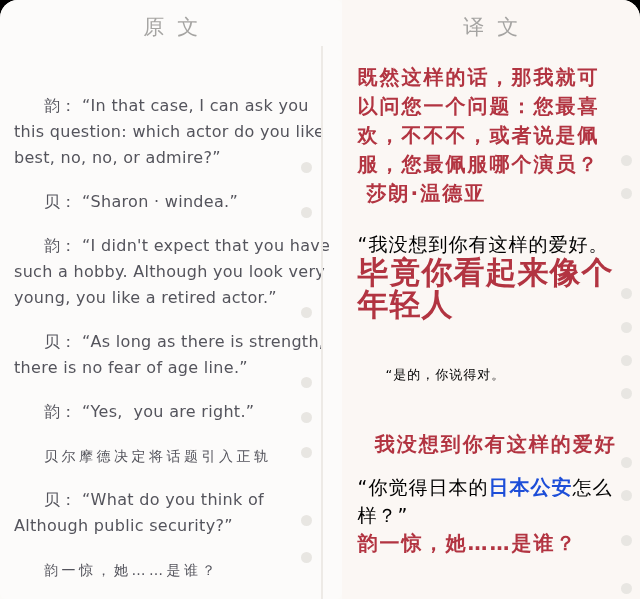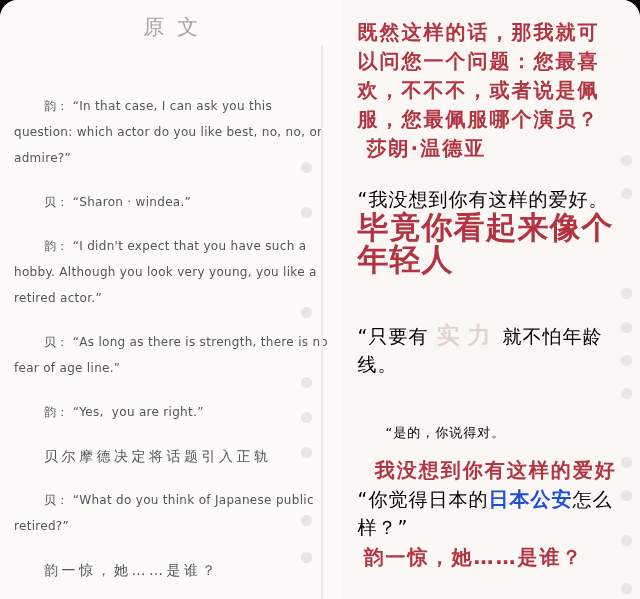--- a/index.html
+++ b/index.html
@@ -28,21 +28,21 @@
     padding-top:13px;height:32px;
     text-align:center;
     font-size:21px;color:#a5a4a2;
     letter-spacing:13px;text-indent:13px;
     font-weight:400;
   }
   
   .col.left .col-body{padding:48px 10px 0 14px;}
   .lpara{
     margin:0 0 18px 0;
-    font-size:12px;line-height:26px;
+    font-size:16px;line-height:26px;
     color:#54545c;letter-spacing:.3px;
     text-indent:30px;
   }
   .lpara.zh{font-size:14px;letter-spacing:3.5px;}
   
   .col.right .col-body{padding:10px 6px 0 16px;}
   .rblock{margin:0;}
   .rline{white-space:normal;}
   .v-red-large{
     font-size:20px;line-height:29px;font-weight:bold;
@@ -87,42 +87,40 @@
 
     <div class="col left">
       <div class="col-header">原文</div>
       <div class="col-body">
           <p class="lpara en">韵： “In that case, I can ask you this question: which actor do you like best, no, no, or admire?”</p>
           <p class="lpara en">贝： “Sharon · windea.”</p>
           <p class="lpara en">韵： “I didn't expect that you have such a hobby. Although you look very young, you like a retired actor.”</p>
           <p class="lpara en">贝： “As long as there is strength, there is no fear of age line.”</p>
           <p class="lpara en">韵： “Yes,&nbsp; you are right.”</p>
           <p class="lpara zh">贝尔摩德决定将话题引入正轨</p>
-          <p class="lpara en">贝： “What do you think of Japanese public retired?”</p>
+          <p class="lpara en">贝： “What do you think of Although public security?”</p>
           <p class="lpara zh">韵一惊，她……是谁？</p>
         </div>
     </div>
 
     <div class="divider"></div>
 
     <div class="col right">
+      <div class="col-header">译文</div>
       <div class="col-body">
           <div class="rblock v-red-large">
             <div class="rline"><span class="s-red">既然这样的话，那我就可</span></div>
             <div class="rline"><span class="s-red">以问您一个问题：您最喜</span></div>
             <div class="rline"><span class="s-red">欢，不不不，或者说是佩</span></div>
             <div class="rline"><span class="s-red">服，您最佩服哪个演员？</span></div>
             <div class="rline"><span class="s-red">&nbsp;莎朗·温德亚</span></div>
           </div>
           <div class="rblock v-normal">
             <div class="rline"><span class="s-dark">“我没想到你有这样的爱好。</span></div>
             <div class="rline"><span class="s-red-big">毕竟你看起来像个年轻人</span></div>
-          </div>
-          <div class="rblock v-normal">
-            <div class="rline"><span class="s-dark">“只要有</span><span class="s-faded">实力</span><span class="s-dark">就不怕年龄线。</span></div>
           </div>
           <div class="rblock v-small">
             <div class="rline"><span class="s-dark">“是的，你说得对。</span></div>
           </div>
           <div class="rblock v-red-large center">
             <div class="rline"><span class="s-red">我没想到你有这样的爱好</span></div>
           </div>
           <div class="rblock v-normal">
             <div class="rline"><span class="s-dark">“你觉得日本的</span><span class="s-red-inline">日本公安</span><span class="s-dark">怎么</span></div>
             <div class="rline"><span class="s-dark">样？”</span></div>

